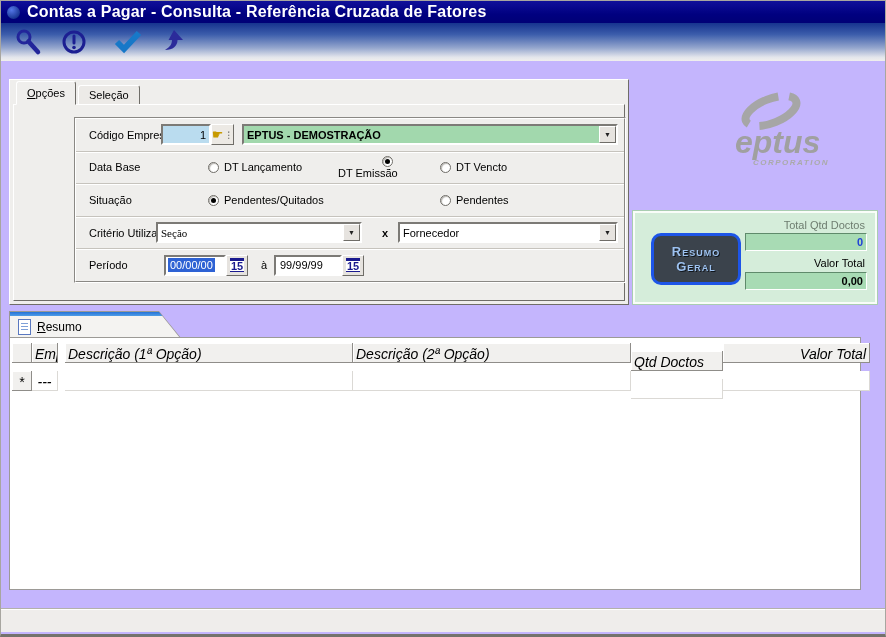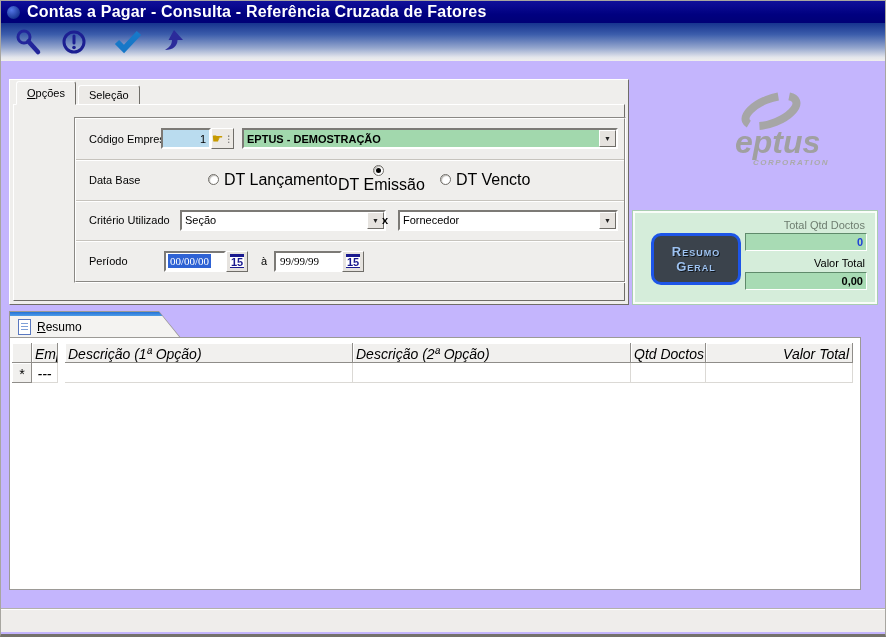--- a/index.html
+++ b/index.html
@@ -59,29 +59,29 @@
               border:1px solid; border-color:#ffffff #6f6d68 #6f6d68 #ffffff; cursor:pointer;
               display:flex; align-items:center; justify-content:center; font-size:13px; color:#c79a00; }
   .hand-btn .dots { font-size:9px; color:#333; margin-left:1px; letter-spacing:0; }
 
   .combo { position:absolute; height:21px; display:flex; }
   .combo .cvalue { flex:1; font-size:11px; padding:2px 3px; overflow:hidden; white-space:nowrap; display:flex; align-items:center; }
   .combo .carrow { width:17px; background:#e6e3df; border:1px solid; border-color:#ffffff #6f6d68 #6f6d68 #ffffff;
                    display:flex; align-items:center; justify-content:center; font-size:7px; color:#222; cursor:pointer; }
   .combo.green .cvalue { background:#a2d8ad; font-weight:bold; }
 
-  .radio-item { position:absolute; display:flex; align-items:center; font-size:16px; cursor:pointer;padding-left:44px; }
+  .radio-item { position:absolute; display:flex; align-items:flex-end; font-size:11px; cursor:pointer;padding-left:44px; }
   .radio { width:11px; height:11px; border-radius:50%; background:#fff; border:1px solid #6f6d68;
            box-shadow:inset 1px 1px 1px #b9b7b3; margin-right:5px; position:relative; flex:none; }
   .radio.checked::after { content:""; position:absolute; left:2px; top:2px; width:5px; height:5px;
                           border-radius:50%; background:#000; }
 
   .xsep { position:absolute; font-size:11px; font-weight:bold; }
 
-  .date-field { position:absolute; height:21px; display:flex; align-items:center; padding:0 2px;font-family:Liberation Serif, serif; }
+  .date-field { position:absolute; height:21px; display:flex; align-items:center; padding:0 2px; }
   .date-sel { background:#2e62d4; color:#fff; font-size:11px; padding:1px 2px; }
   .date-plain { color:#000; font-size:11px; padding:1px 2px; }
   .cal-btn { position:absolute; width:22px; height:21px; background:#e6e3df;
              border:1px solid; border-color:#ffffff #6f6d68 #6f6d68 #ffffff; cursor:pointer;
              display:flex; align-items:center; justify-content:center; }
   .cal-ic { font-size:11px; font-weight:bold; color:#1a1a8f; border-top:3px solid #1a1a8f;
             border-bottom:1px solid #1a1a8f; padding:0 1px; background:#fff; line-height:10px; }
   .a-label { position:absolute; font-size:11px; }
 
   
@@ -118,21 +118,21 @@
   .result-body { position:absolute; left:8px; top:276px; width:852px; height:253px; background:#fff;
                  border:1px solid #9c9a96; }
   .grid { position:absolute; left:2px; top:5px; }
   .grow { display:flex; }
   .gcell { height:20px; font-size:14px; padding:3px 3px 16px; overflow:hidden; white-space:nowrap;font-style:italic; }
   .ghead { background:#f1f0ee; border-right:1px solid #8f8d89; border-bottom:1px solid #8f8d89;
            box-shadow:inset 1px 1px 0 #fff; }
   .gdata { background:#fff; border-right:1px solid #dbd9d5; border-bottom:1px solid #dbd9d5; }
   .gind  { background:#f1f0ee; border-right:1px solid #8f8d89; border-bottom:1px solid #8f8d89;
            box-shadow:inset 1px 1px 0 #fff; text-align:center; }
-  .c0{width:20px;} .c1{width:26px;} .c2{width:288px;margin-left:7px;} .c3{width:278px;} .c4{width:75px;} .c5{width:147px;}
+  .c0{width:20px;} .c1{width:26px;} .c2{width:288px;margin-left:7px;} .c3{width:278px;} .c4{width:92px;margin-top:8px;} .c5{width:147px;}
   .tright{text-align:right;} .tcenter{text-align:center;}
 
   
   .status-strip { position:absolute; left:0; right:0; top:548px; height:23px; background:#efedeb;
                   border-top:1px solid #ffffff; box-shadow:0 -1px 0 #b3b1ab; }
 </style>
 </head>
 <body>
 
 <div class="window">
@@ -215,24 +215,35 @@
               <label class="radio-item" style="left:218px;flex-direction:column;">
                 <span class="radio checked"></span>
                 <span>DT Emissão</span>
               </label>
               <label class="radio-item" style="left:320px;">
                 <span class="radio"></span>
                 <span>DT Vencto</span>
               </label>
             </div>
 
+            <div class="frow">
+              <span class="flabel">Situação</span>
+              <label class="radio-item" style="left:88px;">
+                <span class="radio checked"></span>
+                <span>Pendentes/Quitados</span>
+              </label>
+              <label class="radio-item" style="left:320px;">
+                <span class="radio"></span>
+                <span>Pendentes</span>
+              </label>
+            </div>
 
             <div class="frow">
               <span class="flabel">Critério Utilizado</span>
-              <div class="combo sunken" style="left:104px; width:206px;">
+              <div class="combo sunken" style="left:80px; width:206px;font-family:Liberation Serif, serif;">
                 <span class="cvalue">Seção</span>
                 <span class="carrow">▼</span>
               </div>
               <span class="xsep" style="left:306px;">x</span>
               <div class="combo sunken" style="left:322px; width:220px;">
                 <span class="cvalue">Fornecedor</span>
                 <span class="carrow">▼</span>
               </div>
             </div>
 

